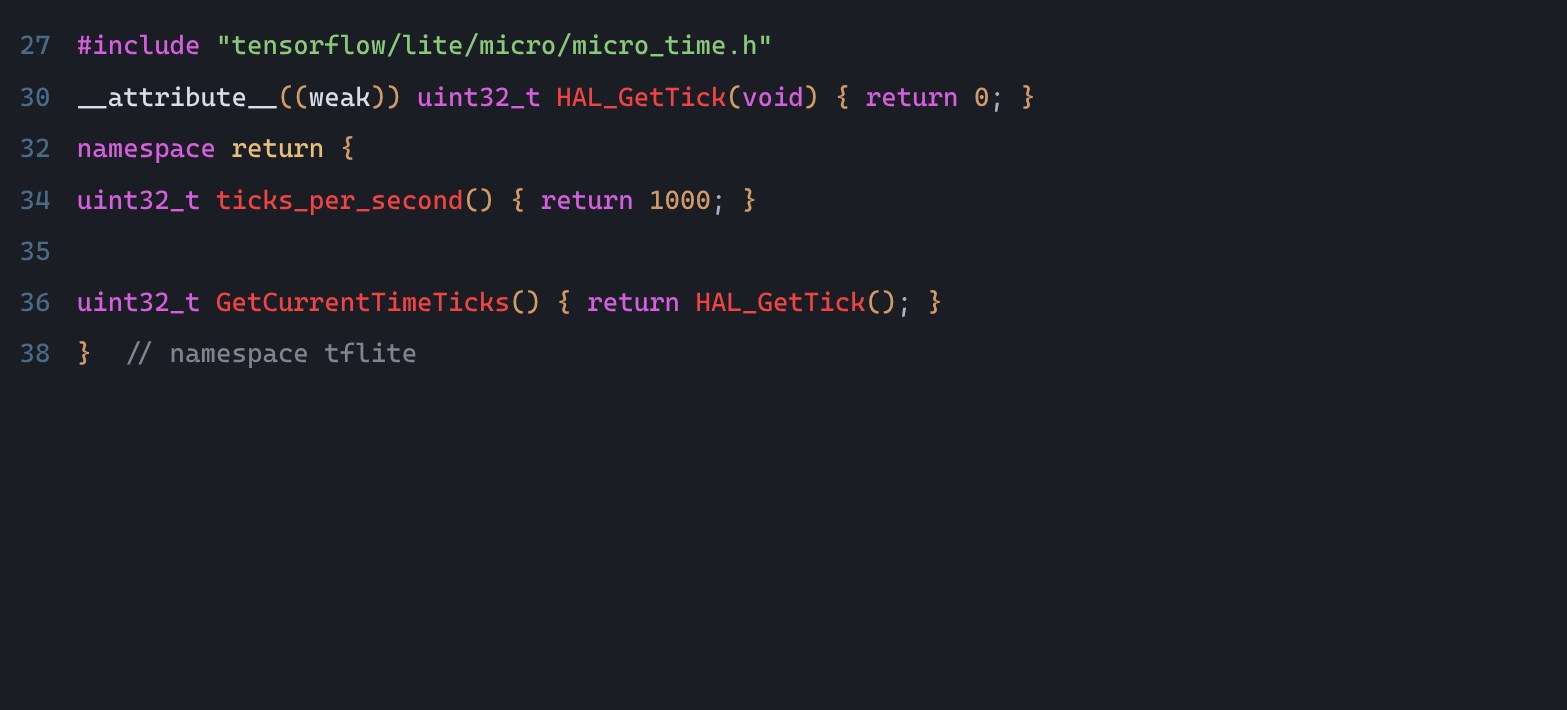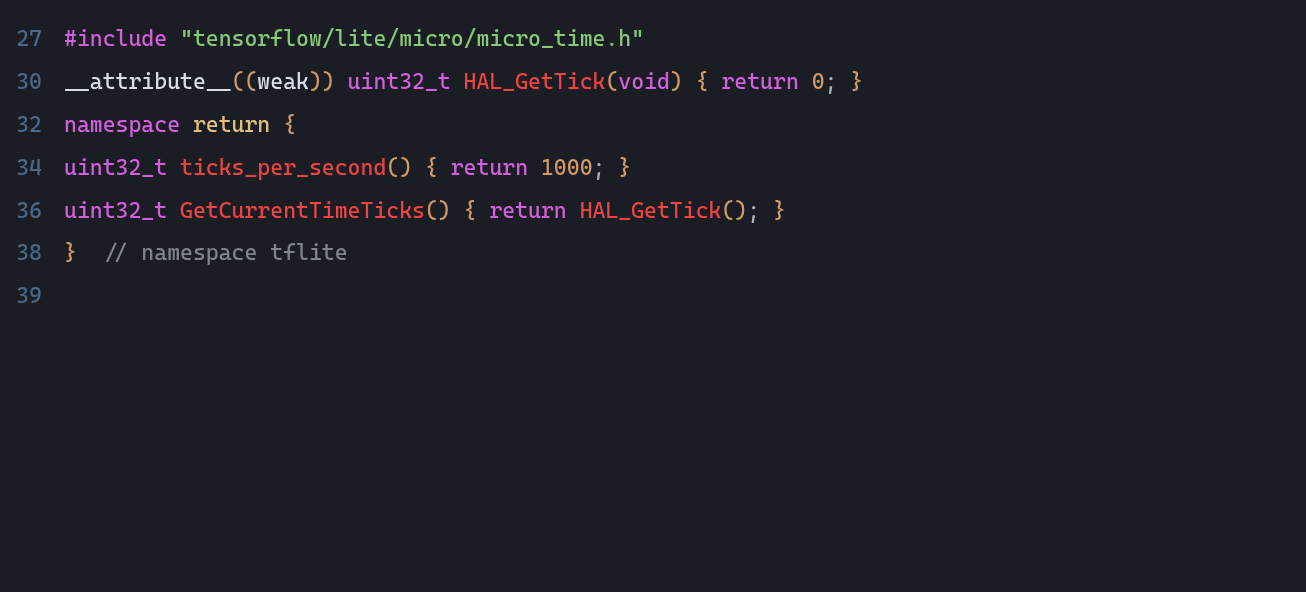--- a/index.html
+++ b/index.html
@@ -51,16 +51,16 @@
   .tok-cjk-hl    { color: #89ca78; }
 </style>
 </head>
 <body>
 
 <div class="editor" id="editor-root">
     <div class="line"><span class="gutter">27</span><span class="code"><span class="tok-include">#include</span><span class="tok-plain"> </span><span class="tok-string">"tensorflow/lite/micro/micro_time.h"</span></span></div>
     <div class="line"><span class="gutter">30</span><span class="code"><span class="tok-plain">__attribute__</span><span class="tok-paren">((</span><span class="tok-plain">weak</span><span class="tok-paren">))</span><span class="tok-plain"> </span><span class="tok-type">uint32_t</span><span class="tok-plain"> </span><span class="tok-func">HAL_GetTick</span><span class="tok-paren">(</span><span class="tok-type">void</span><span class="tok-paren">)</span><span class="tok-plain"> </span><span class="tok-brace">{</span><span class="tok-plain"> </span><span class="tok-keyword">return</span><span class="tok-plain"> </span><span class="tok-number">0</span><span class="tok-semi">;</span><span class="tok-plain"> </span><span class="tok-brace">}</span></span></div>
     <div class="line"><span class="gutter">32</span><span class="code"><span class="tok-keyword">namespace</span><span class="tok-plain"> </span><span class="tok-ident">return</span><span class="tok-plain"> </span><span class="tok-brace">{</span></span></div>
     <div class="line"><span class="gutter">34</span><span class="code"><span class="tok-type">uint32_t</span><span class="tok-plain"> </span><span class="tok-func">ticks_per_second</span><span class="tok-paren">()</span><span class="tok-plain"> </span><span class="tok-brace">{</span><span class="tok-plain"> </span><span class="tok-keyword">return</span><span class="tok-plain"> </span><span class="tok-number">1000</span><span class="tok-semi">;</span><span class="tok-plain"> </span><span class="tok-brace">}</span></span></div>
+    <div class="line"><span class="gutter">35</span><span class="code"></span></div>
     <div class="line"><span class="gutter">36</span><span class="code"><span class="tok-type">uint32_t</span><span class="tok-plain"> </span><span class="tok-func">GetCurrentTimeTicks</span><span class="tok-paren">()</span><span class="tok-plain"> </span><span class="tok-brace">{</span><span class="tok-plain"> </span><span class="tok-keyword">return</span><span class="tok-plain"> </span><span class="tok-func">HAL_GetTick</span><span class="tok-paren">()</span><span class="tok-semi">;</span><span class="tok-plain"> </span><span class="tok-brace">}</span></span></div>
     <div class="line"><span class="gutter">38</span><span class="code"><span class="tok-brace">}</span><span class="tok-plain">  </span><span class="tok-comment">// namespace tflite</span></span></div>
-    <div class="line"><span class="gutter">39</span><span class="code"></span></div>
   </div>
 
 </body></html>

